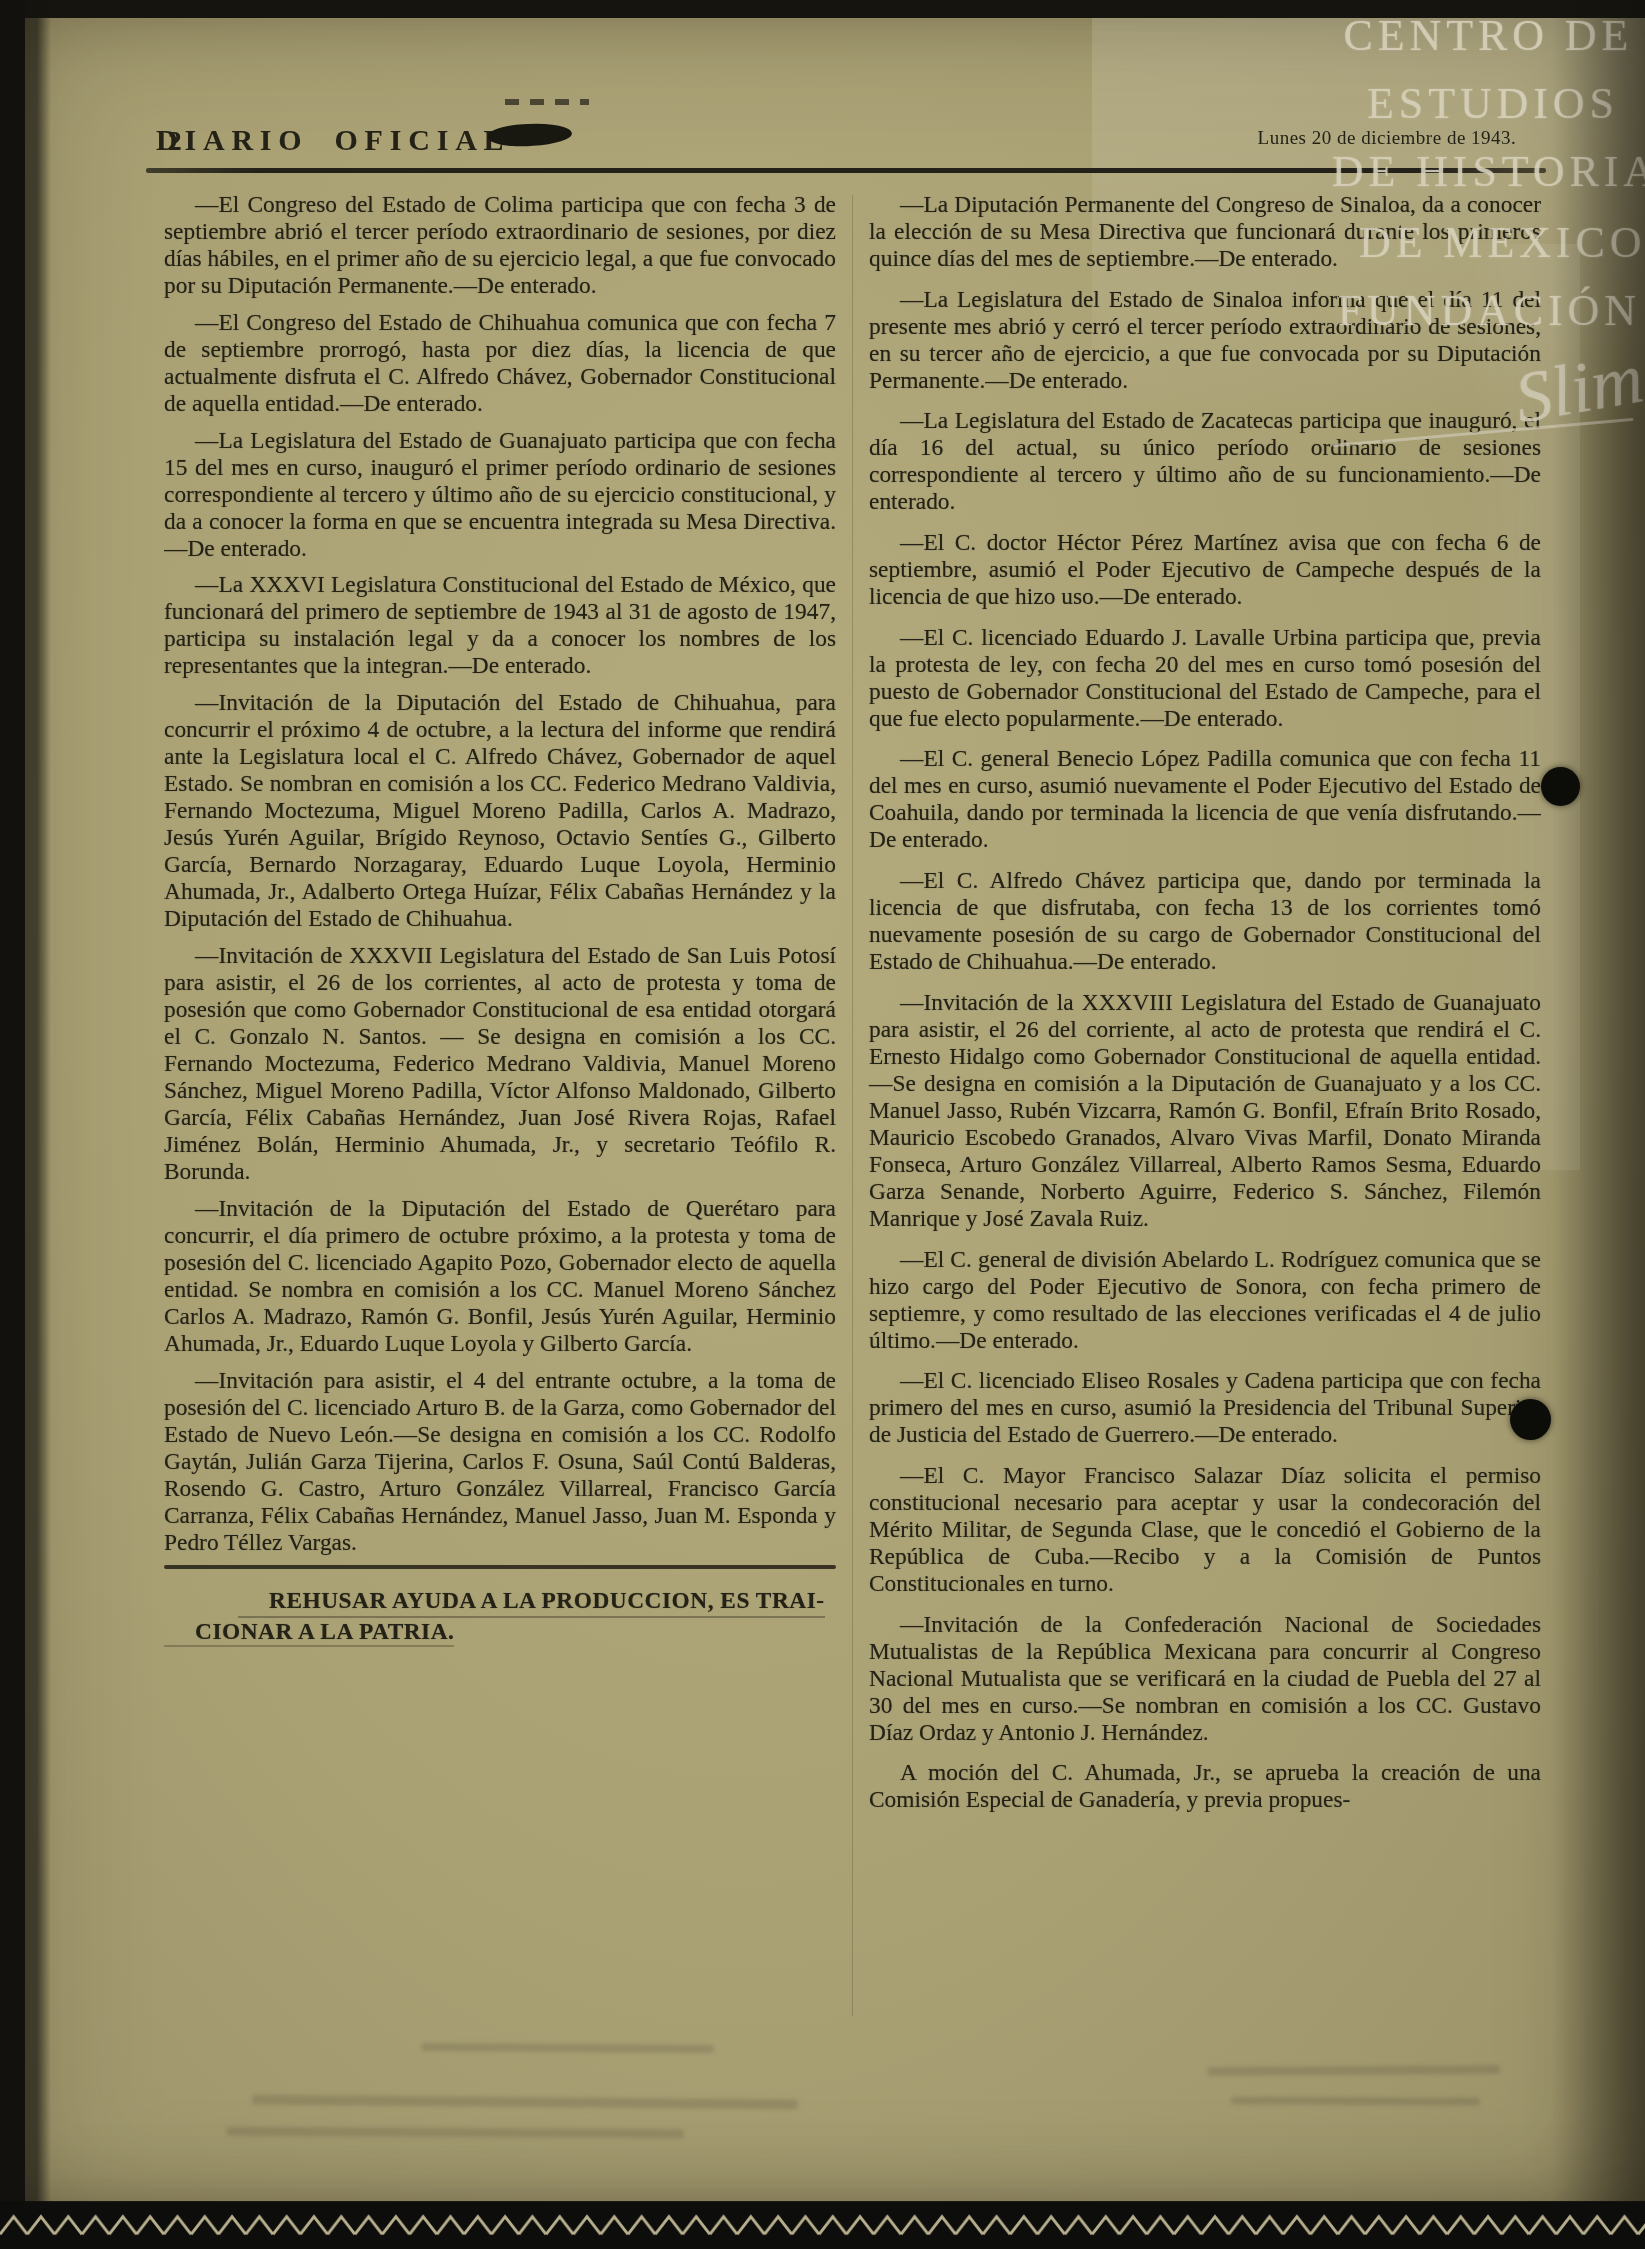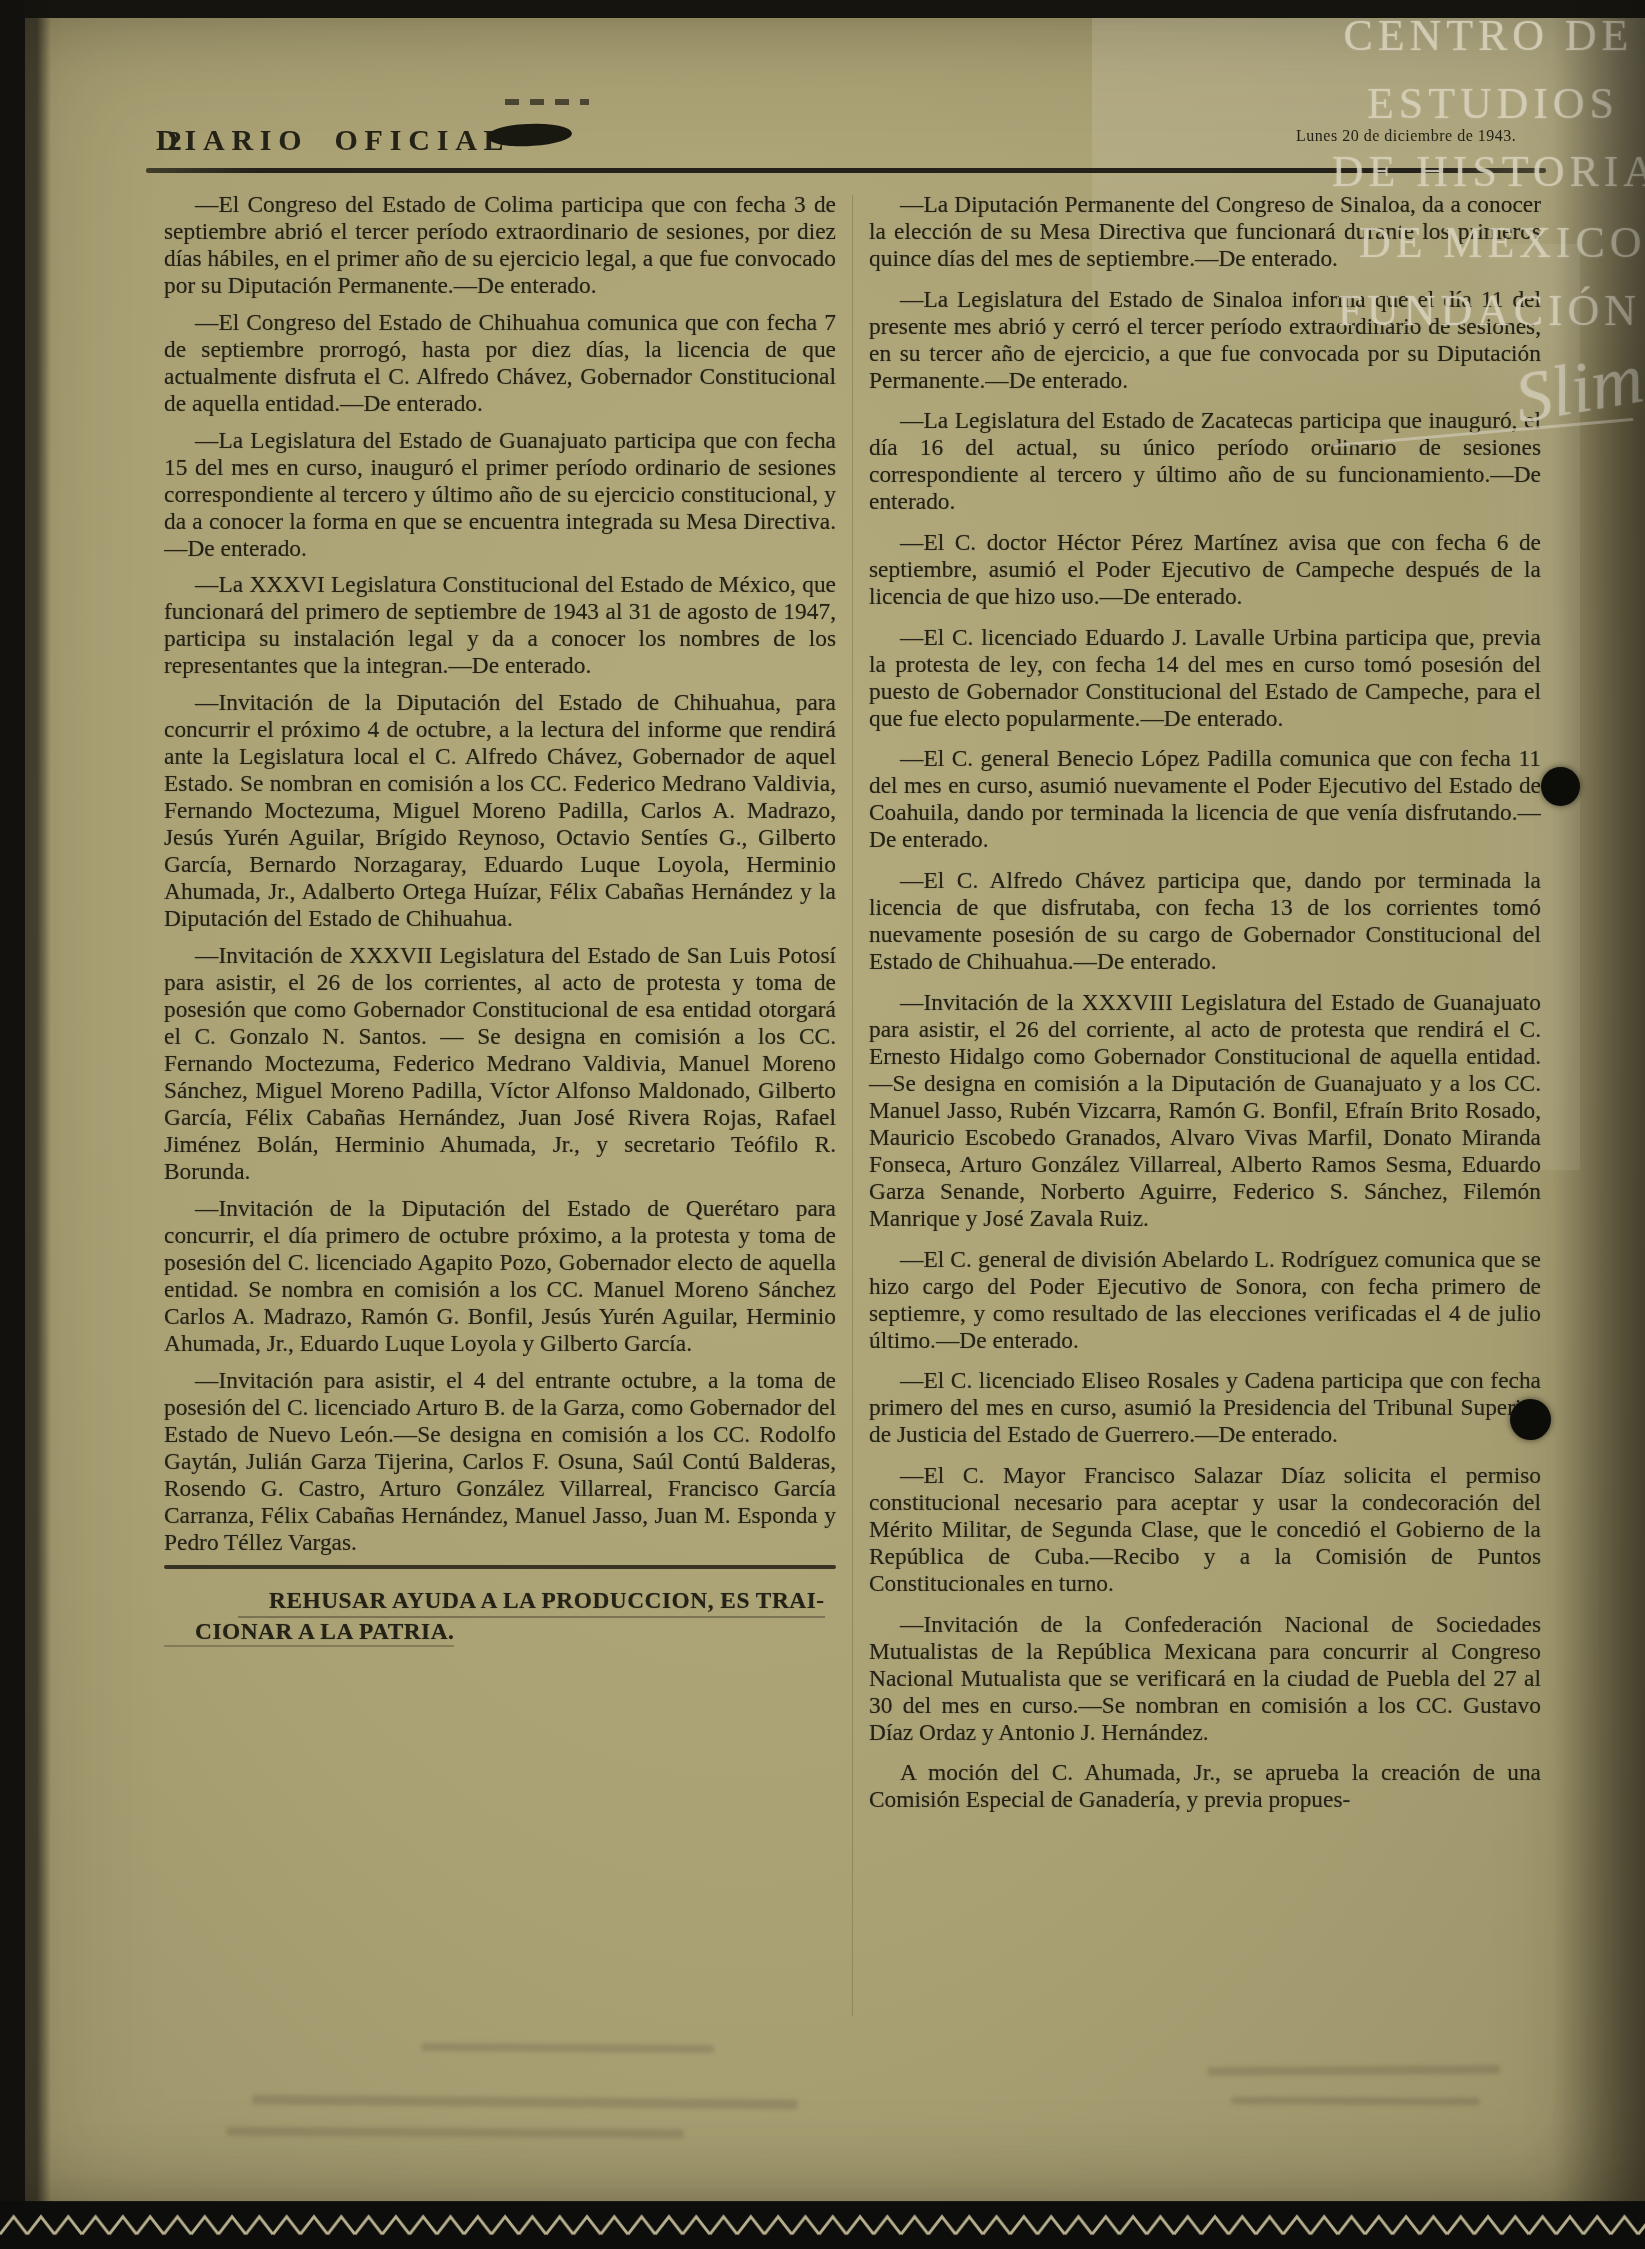--- a/index.html
+++ b/index.html
@@ -31,21 +31,21 @@
     background:linear-gradient(90deg,#12110d 0 25px,rgba(20,18,13,0.65) 25px 37px,transparent);}
   .shadow-right{position:absolute;right:0;top:0;height:100%;width:93px;
     background:linear-gradient(90deg,transparent,rgba(18,16,10,0.42));}
   .film-edge{position:absolute;left:0;bottom:0;display:block;}
 
   
   .gz-header{position:absolute;left:156px;right:115px;top:119px;height:45px;}
   .pagenum{position:absolute;left:11.7px;top:5.9px;font-size:28px;font-weight:bold;}
   .masthead{position:absolute;left:0;right:0;top:3.9px;text-align:left;
     font-size:30px;font-weight:bold;letter-spacing:6.8px;word-spacing:11.7px;}
-  .issue-date{position:absolute;right:13.7px;top:7.8px;font-size:16px;letter-spacing:0.5px;}
+  .issue-date{position:absolute;right:13.7px;top:7.8px;font-size:19px;letter-spacing:0.5px;}
   .rule-header{position:absolute;left:146px;right:99px;top:168px;height:4.9px;
     background:linear-gradient(90deg,rgba(30,28,18,0.75),#23211a 8%,#23211a 92%,rgba(30,28,18,0.7));
     border-radius:2px;}
 
   
   .smudge-blob{position:absolute;left:488px;top:124px;width:84px;height:22.4px;background:#181710;
     border-radius:45% 55% 50% 50%;transform:rotate(-3deg);}
   .smudge-dashes{position:absolute;left:505px;top:99px;width:84px;height:5.9px;
     background:repeating-linear-gradient(90deg,rgba(25,22,14,0.65) 0 13.7px,transparent 13.7px 25px);}
 
@@ -133,21 +133,21 @@
         <div class="slogan-rule"></div>
         <p class="slogan"><span class="l1">REHUSAR AYUDA A LA PRODUCCION, ES TRAI-</span><br><span class="l2">CIONAR A LA PATRIA.</span></p>
       </div>
     </div>
 
     <div class="col right">
       <p>—La Diputación Permanente del Congreso de Sinaloa, da a conocer la elección de su Mesa Directiva que funcionará durante los primeros quince días del mes de septiembre.—De enterado.</p>
       <p>—La Legislatura del Estado de Sinaloa informa que el día 11 del presente mes abrió y cerró el tercer período extraordinario de sesiones, en su tercer año de ejercicio, a que fue convocada por su Diputación Permanente.—De enterado.</p>
       <p>—La Legislatura del Estado de Zacatecas participa que inauguró, el día 16 del actual, su único período ordinario de sesiones correspondiente al tercero y último año de su funcionamiento.—De enterado.</p>
       <p>—El C. doctor Héctor Pérez Martínez avisa que con fecha 6 de septiembre, asumió el Poder Ejecutivo de Campeche después de la licencia de que hizo uso.—De enterado.</p>
-      <p>—El C. licenciado Eduardo J. Lavalle Urbina participa que, previa la protesta de ley, con fecha 14 del mes en curso tomó posesión del puesto de Gobernador Constitucional del Estado de Campeche, para el que fue electo popularmente.—De enterado.</p>
+      <p>—El C. licenciado Eduardo J. Lavalle Urbina participa que, previa la protesta de ley, con fecha 20 del mes en curso tomó posesión del puesto de Gobernador Constitucional del Estado de Campeche, para el que fue electo popularmente.—De enterado.</p>
       <p>—El C. general Benecio López Padilla comunica que con fecha 11 del mes en curso, asumió nuevamente el Poder Ejecutivo del Estado de Coahuila, dando por terminada la licencia de que venía disfrutando.—De enterado.</p>
       <p>—El C. Alfredo Chávez participa que, dando por terminada la licencia de que disfrutaba, con fecha 13 de los corrientes tomó nuevamente posesión de su cargo de Gobernador Constitucional del Estado de Chihuahua.—De enterado.</p>
       <p>—Invitación de la XXXVIII Legislatura del Estado de Guanajuato para asistir, el 26 del corriente, al acto de protesta que rendirá el C. Ernesto Hidalgo como Gobernador Constitucional de aquella entidad.—Se designa en comisión a la Diputación de Guanajuato y a los CC. Manuel Jasso, Rubén Vizcarra, Ramón G. Bonfil, Efraín Brito Rosado, Mauricio Escobedo Granados, Alvaro Vivas Marfil, Donato Miranda Fonseca, Arturo González Villarreal, Alberto Ramos Sesma, Eduardo Garza Senande, Norberto Aguirre, Federico S. Sánchez, Filemón Manrique y José Zavala Ruiz.</p>
       <p>—El C. general de división Abelardo L. Rodríguez comunica que se hizo cargo del Poder Ejecutivo de Sonora, con fecha primero de septiemre, y como resultado de las elecciones verificadas el 4 de julio último.—De enterado.</p>
       <p>—El C. licenciado Eliseo Rosales y Cadena participa que con fecha primero del mes en curso, asumió la Presidencia del Tribunal Superior de Justicia del Estado de Guerrero.—De enterado.</p>
       <p>—El C. Mayor Francisco Salazar Díaz solicita el permiso constitucional necesario para aceptar y usar la condecoración del Mérito Militar, de Segunda Clase, que le concedió el Gobierno de la República de Cuba.—Recibo y a la Comisión de Puntos Constitucionales en turno.</p>
       <p>—Invitación de la Confederación Nacional de Sociedades Mutualistas de la República Mexicana para concurrir al Congreso Nacional Mutualista que se verificará en la ciudad de Puebla del 27 al 30 del mes en curso.—Se nombran en comisión a los CC. Gustavo Díaz Ordaz y Antonio J. Hernández.</p>
       <p>A moción del C. Ahumada, Jr., se aprueba la creación de una Comisión Especial de Ganadería, y previa propues-</p>
     </div>
   </div>

